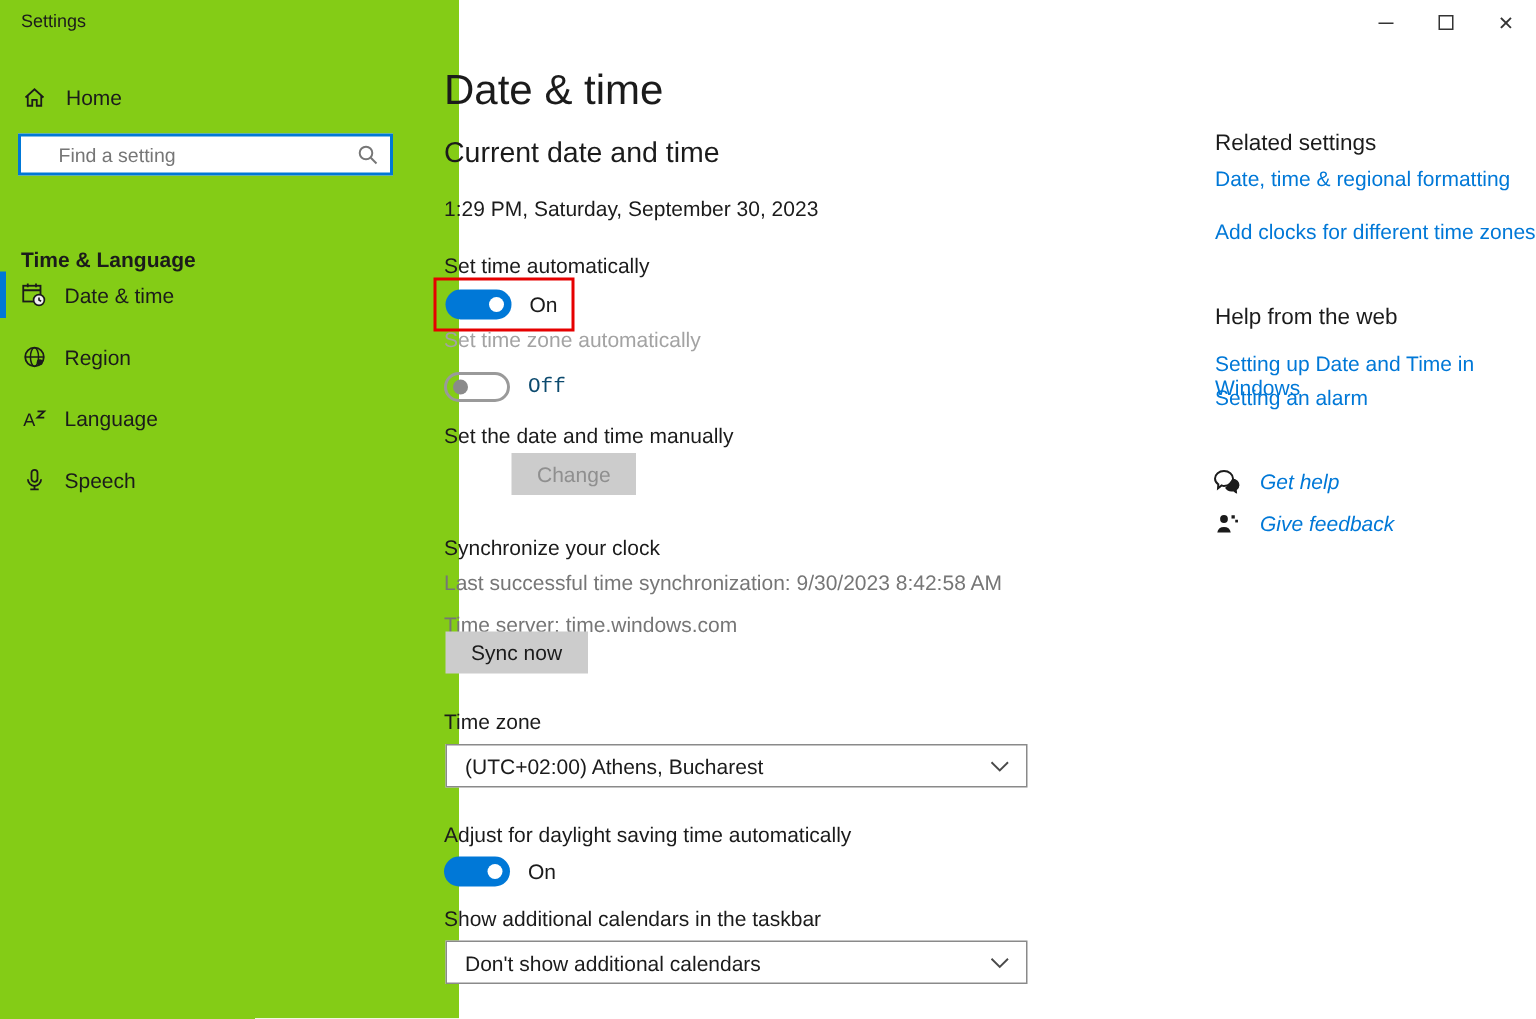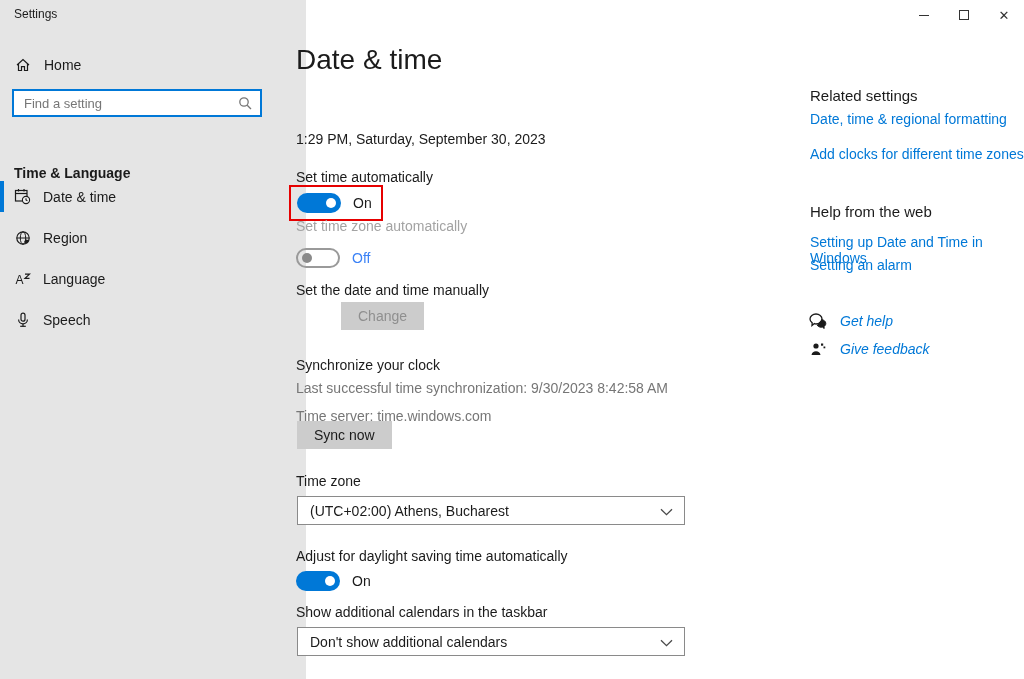--- a/index.html
+++ b/index.html
@@ -1,25 +1,25 @@
 <!DOCTYPE html>
 <html><head>
 <meta charset="utf-8">
 <style>
   * { margin:0; padding:0; box-sizing:border-box; }
   body { font-family:"Liberation Sans", sans-serif; background:#fff; }
   .window { position:relative; width:1024px; height:679px; background:#ffffff; overflow:hidden; }
 
   
-  .sidebar { position:absolute; left:0; top:0; width:306px; height:679px; background:#e5e5e5; }
+  .sidebar { position:absolute; left:0; top:0; width:306px; height:679px; background:#84cc16; }
   .app-title { position:absolute; left:14px; top:7px; font-size:12px; color:#1b1b1b; }
   .home-row { position:absolute; left:0; top:48px; width:277px; height:34px; display:flex; align-items:center; padding-left:14px; gap:13px; cursor:default; }
   .home-row .label { font-size:14px; color:#1b1b1b; }
   .search-box { position:absolute; left:12px; top:89px; width:250px; height:28px; background:#fff; border:2px solid #0078d7; display:flex; align-items:center; }
-  .search-box input { flex:1; border:none; outline:none; font-family:inherit; font-size:13px; padding:0 6px 0 10px; color:#1b1b1b; background:transparent; }
+  .search-box input { flex:1; border:none; outline:none; font-family:inherit; font-size:13px; padding:0 6px 0 25px; color:#1b1b1b; background:transparent; }
   .search-box input::placeholder { color:#767676; }
   .search-box .mag { display:flex; align-items:center; padding-right:8px; }
   .section-header { position:absolute; left:14px; top:135px; font-size:14px; font-weight:bold; color:#1b1b1b;margin-top:30px; }
   .nav { position:absolute; left:0; top:176px; width:277px; }
   .nav-item { position:relative; height:41px; display:flex; align-items:center; padding-left:14px; gap:12px; cursor:default; }
   .nav-item .label { font-size:14px; color:#1b1b1b; }
   .nav-item.selected::before { content:""; position:absolute; left:0; top:5px; bottom:5px; width:4px; background:#0078d7; }
   .nav-icon { width:17px; height:17px; display:flex; align-items:center; justify-content:center; }
 
   
@@ -31,21 +31,21 @@
 
   
   .main { position:absolute; left:296px; top:0; width:400px; height:679px; }
   .page-title { position:absolute; top:44px; left:0; font-size:28px; font-weight:300; color:#1b1b1b; }
   .h2 { position:absolute; top:92px; left:0; font-size:19px; font-weight:400; color:#1b1b1b; }
   .datetime { position:absolute; top:131px; left:0; font-size:14px; color:#1b1b1b; }
   .lbl { position:absolute; left:0; font-size:14px; color:#1b1b1b; }
   .lbl.disabled { color:#a3a3a3; }
   .toggle-row { position:absolute; left:0; display:flex; align-items:center; gap:12px; }
   .state-label { font-size:14px; color:#1b1b1b; }
-  .state-label.disabled { color:#3b82f6; }
+  .state-label.disabled { color:#0c4a6e;font-family:Liberation Mono, monospace; }
 
   .toggle { position:relative; width:44px; height:20px; border-radius:10px; flex:0 0 auto; cursor:default; }
   .toggle.on { background:#0078d7; }
   .toggle.on .knob { position:absolute; right:5px; top:5px; width:10px; height:10px; border-radius:50%; background:#fff; }
   .toggle.off { background:transparent; border:2px solid #9a9a9a; }
   .toggle.off .knob { position:absolute; left:4px; top:3px; width:10px; height:10px; border-radius:50%; background:#8a8a8a; }
 
   .annotation-box { position:absolute; left:-7px; top:185px; border:2px solid #e60000; display:flex; align-items:center; gap:12px; padding:6px 9px 6px 6px; }
 
   .btn { position:absolute; left:1px; min-width:77px; height:28px; border:none; background:#cccccc; font-family:inherit; font-size:14px; padding:0 17px; cursor:default; }
@@ -149,20 +149,21 @@
     <button class="win-btn">
         <span class="glyph-max"></span>
       </button>
     <button class="win-btn">
         <span class="glyph-close">✕</span>
       </button>
   </div>
 
   <div class="main">
     <div class="page-title">Date &amp; time</div>
+    <div class="h2">Current date and time</div>
     <div class="datetime">1:29 PM, Saturday, September 30, 2023</div>
 
     <div class="lbl" style="top:169px;">Set time automatically</div>
     <div class="annotation-box">
       <div class="toggle on">
           <div class="knob"></div>
         </div>
       <span class="state-label">On</span>
     </div>
 

